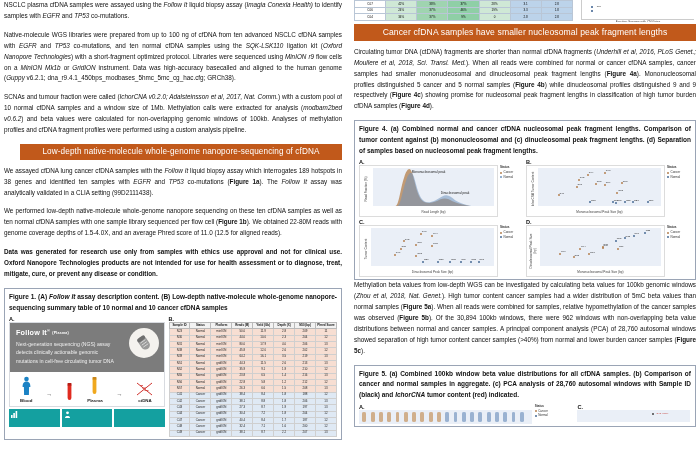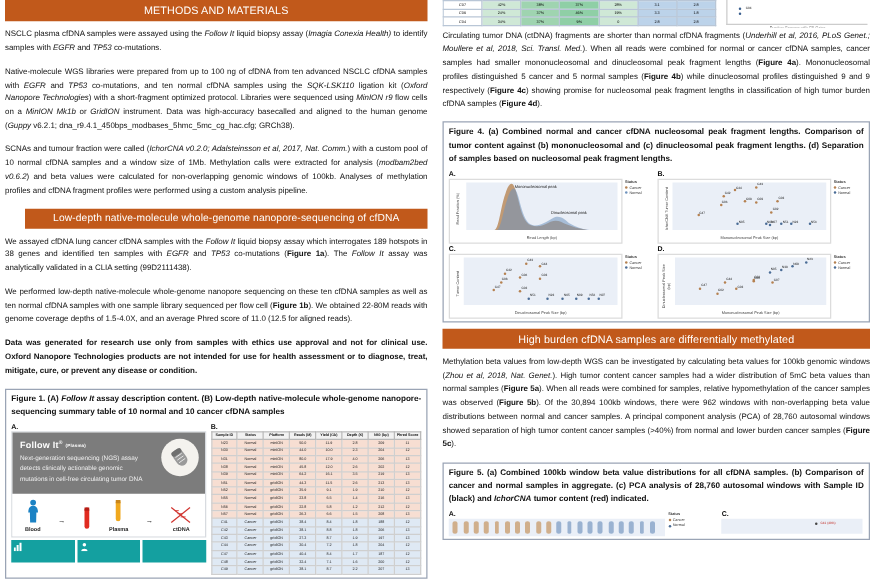--- a/index.html
+++ b/index.html
@@ -189,21 +189,20 @@
     border-left: .4px solid #ccc; border-bottom: .4px solid #ccc;
   }
 </style>
 </head>
 <body>
 
 <div class="poster">
 
   <div class="col col-left">
 
-    <div class="sec-header">METHODS AND MATERIALS</div>
 
     <p class="body">
       NSCLC plasma cfDNA samples were assayed using the <span class="it">Follow It</span> liquid biopsy assay (<span class="it">Imagia Conexia Health)</span> to identify samples with <span class="it">EGFR</span> and <span class="it">TP53</span> co-mutations.
     </p>
 
     <p class="body">
       Native-molecule WGS libraries were prepared from up to 100 ng of cfDNA from ten advanced NSCLC cfDNA samples with <span class="it">EGFR</span> and <span class="it">TP53</span> co-mutations, and ten normal cfDNA samples using the <span class="it">SQK-LSK110</span> ligation kit (<span class="it">Oxford Nanopore Technologies</span>) with a short-fragment optimized protocol. Libraries were sequenced using <span class="it">MinION r9</span> flow cells on a <span class="it">MinION Mk1b</span> or <span class="it">GridION</span> instrument. Data was high-accuracy basecalled and aligned to the human genome (<span class="it">Guppy</span> v6.2.1; dna_r9.4.1_450bps_modbases_5hmc_5mc_cg_hac.cfg; GRCh38).
     </p>
 
     <p class="body">
@@ -530,20 +529,21 @@
           </tbody>
       </table>
       <div class="mini-scatter">
         <div class="pt" style="left:8%;top:30%;background:#3a5f8f;"></div>
         <div class="pt-lbl" style="left:13%;top:24%;">C04</div>
         <div class="pt" style="left:8%;top:52%;background:#3a5f8f;"></div>
         <div class="axis-label" style="left:0;right:0;bottom:-5px;">Fraction Genome with CN Gains</div>
       </div>
     </div>
 
+    <div class="sec-header">Cancer cfDNA samples have smaller nucleosomal peak fragment lengths</div>
 
     <p class="body">
       Circulating tumor DNA (ctDNA) fragments are shorter than normal cfDNA fragments (<span class="it">Underhill et al, 2016, PLoS Genet.; Moullere et al, 2018, Sci. Transl. Med.</span>). When all reads were combined for normal or cancer cfDNA samples, cancer samples had smaller mononucleosomal and dinucleosomal peak fragment lengths (<span class="bd">Figure 4a</span>). Mononucleosomal profiles distinguished 5 cancer and 5 normal samples (<span class="bd">Figure 4b</span>) while dinucleosomal profiles distinguished 9 and 9 respectively (<span class="bd">Figure 4c</span>) showing promise for nucleosomal peak fragment lengths in classification of high tumor burden cfDNA samples (<span class="bd">Figure 4d</span>).
     </p>
 
     <div class="figbox">
       <div class="figcap">Figure 4. (a) Combined normal and cancer cfDNA nucleosomal peak fragment lengths. Comparison of tumor content against (b) mononucleosomal and (c) dinucleosomal peak fragment lengths. (d) Separation of samples based on nucleosomal peak fragment lengths.</div>
 
       <div class="fig4-grid">
 
@@ -720,21 +720,20 @@
               <div class="legend-row">
                 <span class="legend-dot" style="background:#4a6c96;"></span>
                 <span>Normal</span>
               </div>
             </div>
           </div>
         </div>
       </div>
     </div>
 
-    <div class="sec-header" style="margin-top:5px;">High burden cfDNA samples are differentially methylated</div>
 
     <p class="body">
       Methylation beta values from low-depth WGS can be investigated by calculating beta values for 100kb genomic windows (<span class="it">Zhou et al, 2018, Nat. Genet.</span>). High tumor content cancer samples had a wider distribution of 5mC beta values than normal samples (<span class="bd">Figure 5a</span>). When all reads were combined for samples, relative hypomethylation of the cancer samples was observed (<span class="bd">Figure 5b</span>). Of the 30,894 100kb windows, there were 962 windows with non-overlapping beta value distributions between normal and cancer samples. A principal component analysis (PCA) of 28,760 autosomal windows showed separation of high tumor content cancer samples (&gt;40%) from normal and lower burden cancer samples (<span class="bd">Figure 5c</span>).
     </p>
 
     <div class="figbox">
       <div class="figcap">
         <span class="bd">Figure 5. (a) Combined 100kb window beta value distributions for all cfDNA samples. (b) Comparison of cancer and normal samples in aggregate. (c) PCA analysis of 28,760 autosomal windows with Sample ID (black) and </span><span class="it bd">IchorCNA</span><span class="bd"> tumor content (red) indicated.</span>
       </div>
 

